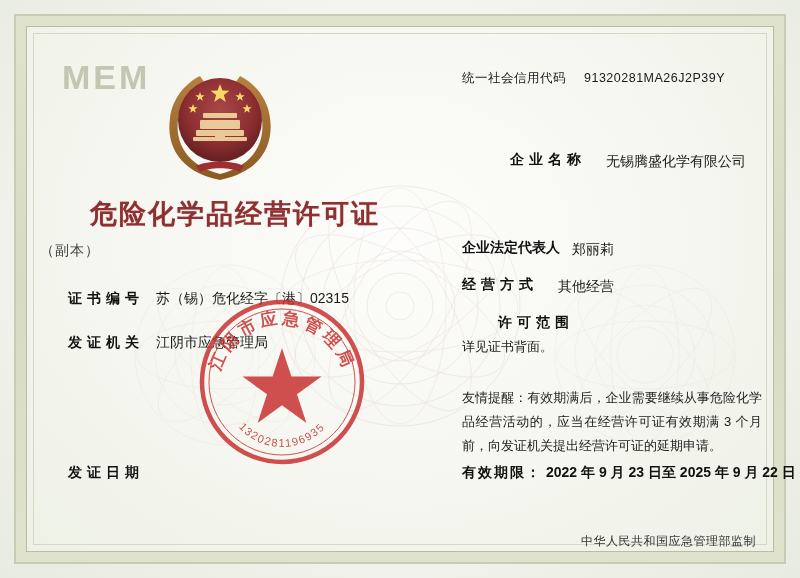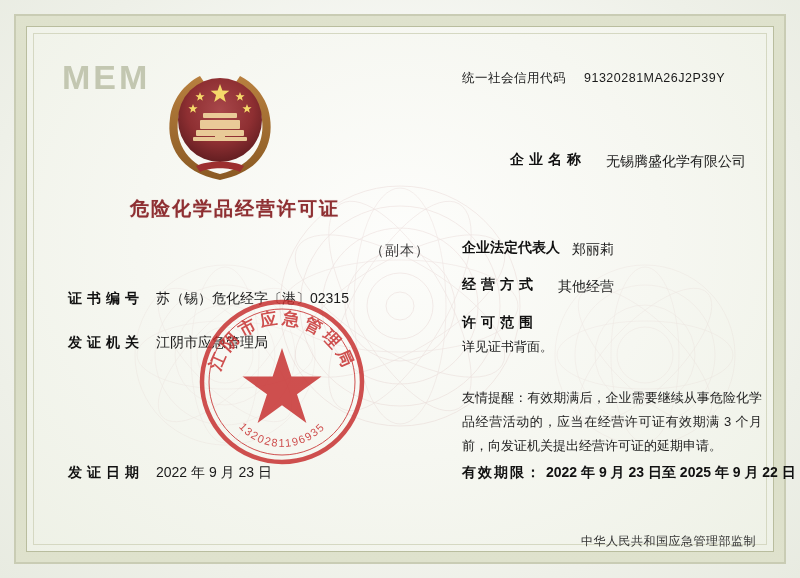--- a/index.html
+++ b/index.html
@@ -101,33 +101,33 @@
     width: 120px;
     height: 120px;
   }
 
   .main-title {
     position: absolute;
     left: 0;
     top: 150px;
     width: 390px;
     text-align: center;
-    font-size: 19px;
+    font-size: 27px;
     font-weight: bold;
     letter-spacing: 2px;
     color: #8e2f32;
     font-family: Liberation Sans, sans-serif;
     text-shadow: 0 0 1px rgba(142,47,50,.4);
   }
   .sub-title {
     position: absolute;
     left: 0;
     top: 196px;
     width: 390px;
-    text-align: right;
+    text-align: left;
     font-size: 14px;
     color: #3a3a3a;
     letter-spacing: 1px;
   }
 
   .field-row {
     position: absolute;
     display: flex;
     align-items: baseline;
     font-size: 14px;
@@ -184,21 +184,21 @@
   .r-value {
     margin-left: 10px;
     color: #1a1a1a;
     line-height: 1.55;
     max-width: 215px;
   }
   #r-company { top: 105px; margin-left: 48px; }
   #r-address { top: 138px; }
   #r-legal   { top: 193px; }
   #r-mode    { top: 230px; }
-  #r-scope   { top: 268px; }
+  #r-scope   { top: 268px; margin-left: 36px; }
   .scope-note {
     position: absolute;
     left: 22px;
     top: 292px;
     font-size: 13px;
     color: #1a1a1a;
   }
   .tip {
     position: absolute;
     left: 22px;
@@ -344,21 +344,20 @@
       <span class="field-value">苏（锡）危化经字〔港〕02315</span>
     </div>
 
     <div class="field-row" id="row-issuer">
       <span class="field-label">发证机关</span>
       <span class="field-value">江阴市应急管理局</span>
     </div>
 
     <div class="field-row" id="row-date">
       <span class="field-label">发证日期</span>
-      <span class="field-value">2022 年 9 月 23 日</span>
     </div>
   </div>
 
   <svg class="seal" viewBox="0 0 172 172">
     <g stroke="#c62b2b" fill="none">
       <circle cx="86" cy="86" r="80" stroke-width="4.5"></circle>
       <circle cx="86" cy="86" r="73" stroke-width="1"></circle>
     </g>
     <polygon points="86,52 95.4,80.6 125.5,80.6 101,98.3 110.4,127 86,109.3 61.6,127 71,98.3 46.5,80.6 76.6,80.6" fill="#c62b2b"></polygon>
     <path id="sealTopArc" d="M 22 92 A 64 64 0 0 1 150 92" fill="none"></path>

